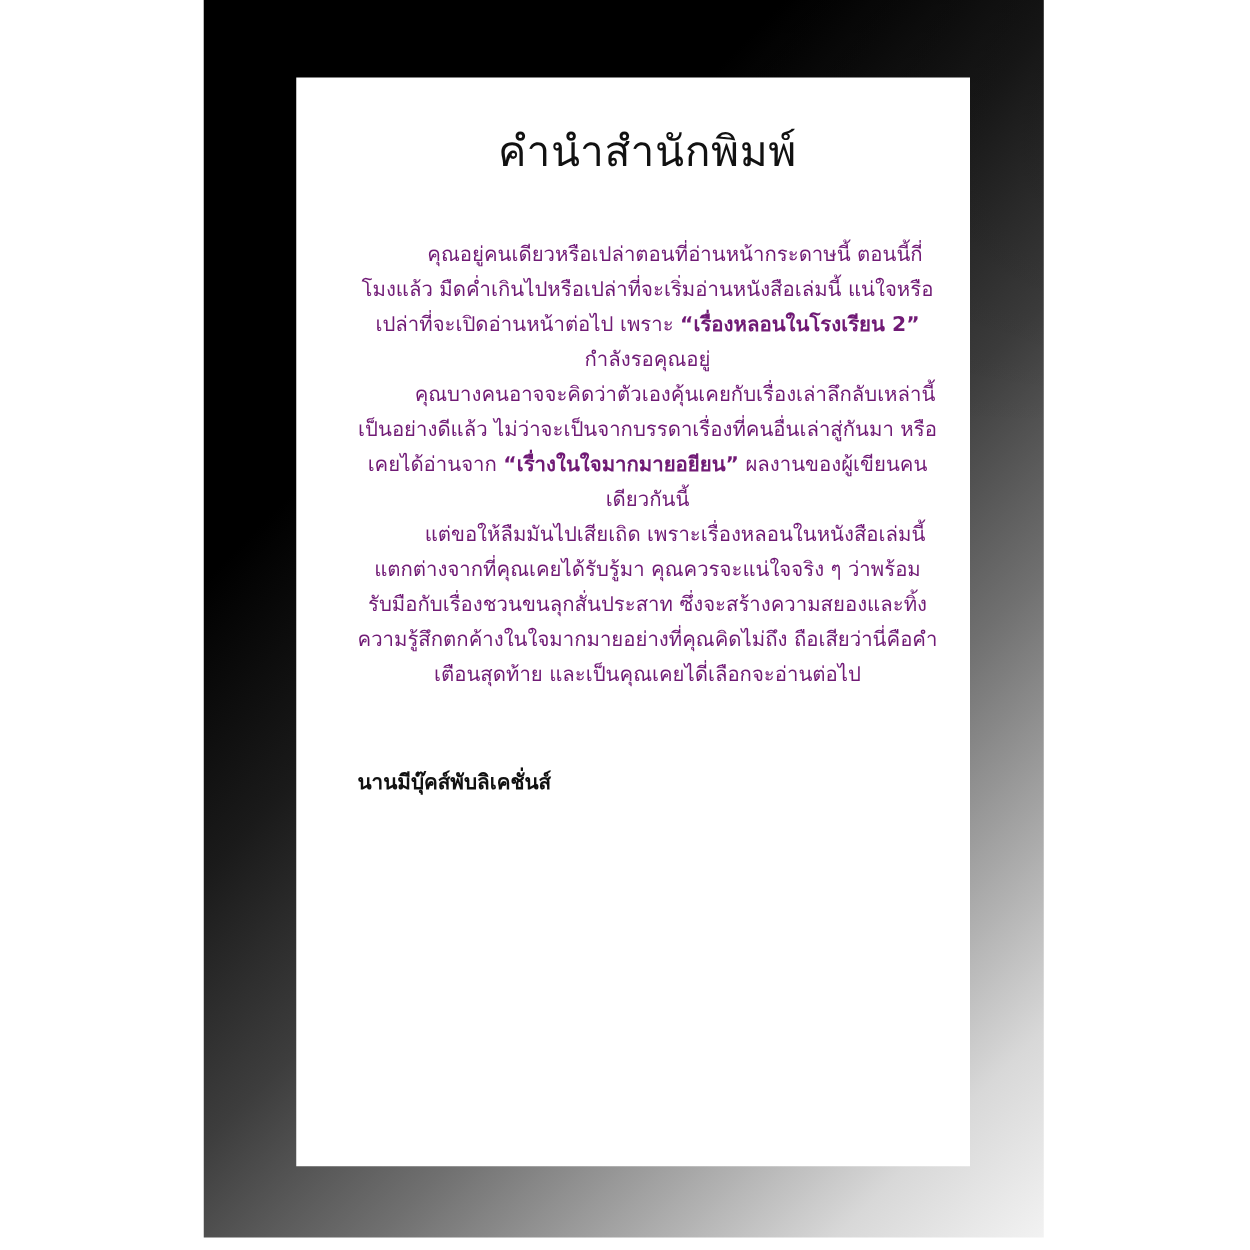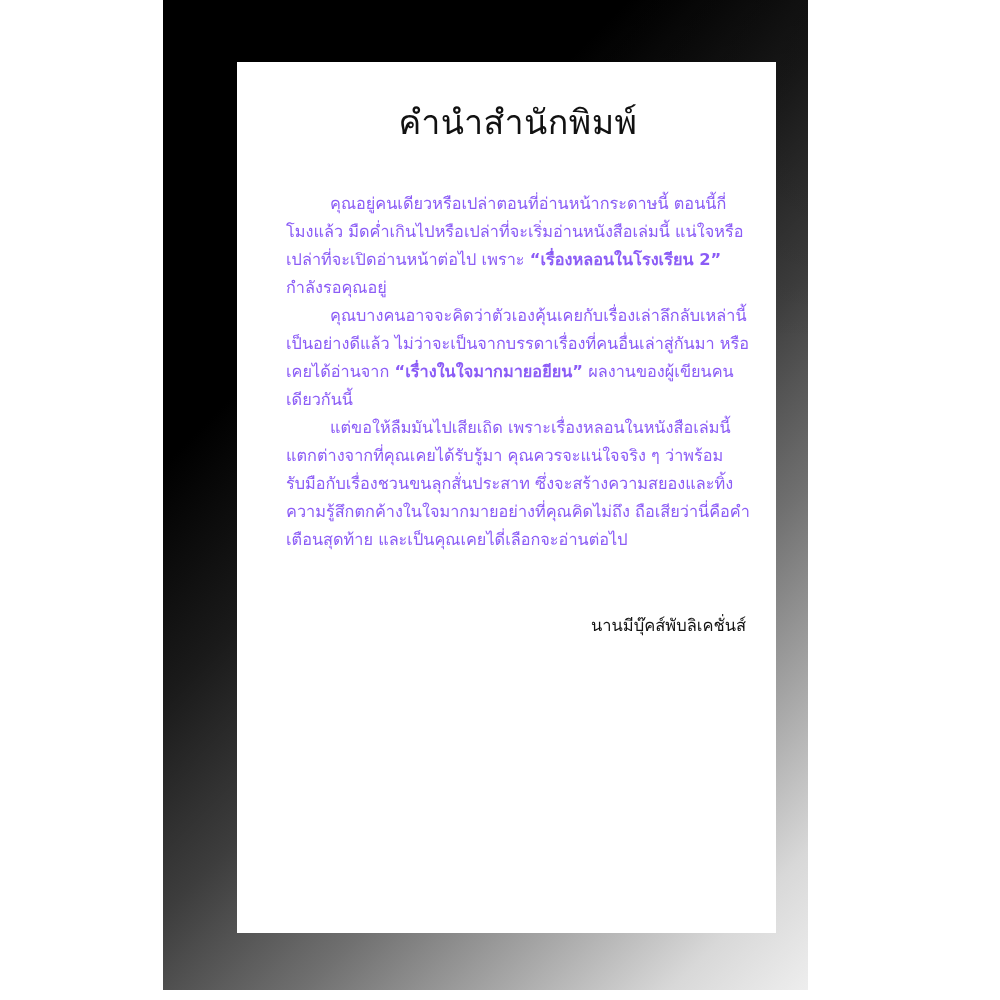--- a/index.html
+++ b/index.html
@@ -7,20 +7,21 @@
     padding: 0;
     background: #ffffff;
   }
   #page {
     position: relative;
     width: 808px;
     height: 1000px;
     background: #ffffff;
     overflow: hidden;
     font-family: "DejaVu Sans", sans-serif;
+    padding-left: 28px;
   }
   
   .book-frame {
     position: absolute;
     left: 163px;
     top: 0px;
     width: 672px;
     height: 990px;
     background:
       linear-gradient(135deg,
@@ -65,34 +66,34 @@
     color: #111111;
     margin: 8px 0 0 0;
     font-weight: 400;
     letter-spacing: 0.5px;
   }
   .body-text {
     margin-top: 44px;
     font-family: "DejaVu Sans", sans-serif;
     font-size: 16.3px;
     line-height: 1.72;
-    color: #8b5cf6;
-    text-align: left;
+    color: #701a75;
+    text-align: center;
   }
   .body-text p {
     margin: 0 0 0 0;
     text-indent: 44px;
   }
   .sig {
     margin-top: 58px;
-    text-align: right;
+    text-align: left;
     font-family: "DejaVu Sans", sans-serif;
     font-size: 16.5px;
     color: #111111;
-    font-weight: 400;
+    font-weight: 700;
     padding-right: 4px;
   }
   b.strong { font-weight: 700; }
 </style>
 </head>
 <body>
 
 <div id="page">
 
   <div class="book-frame"></div>

